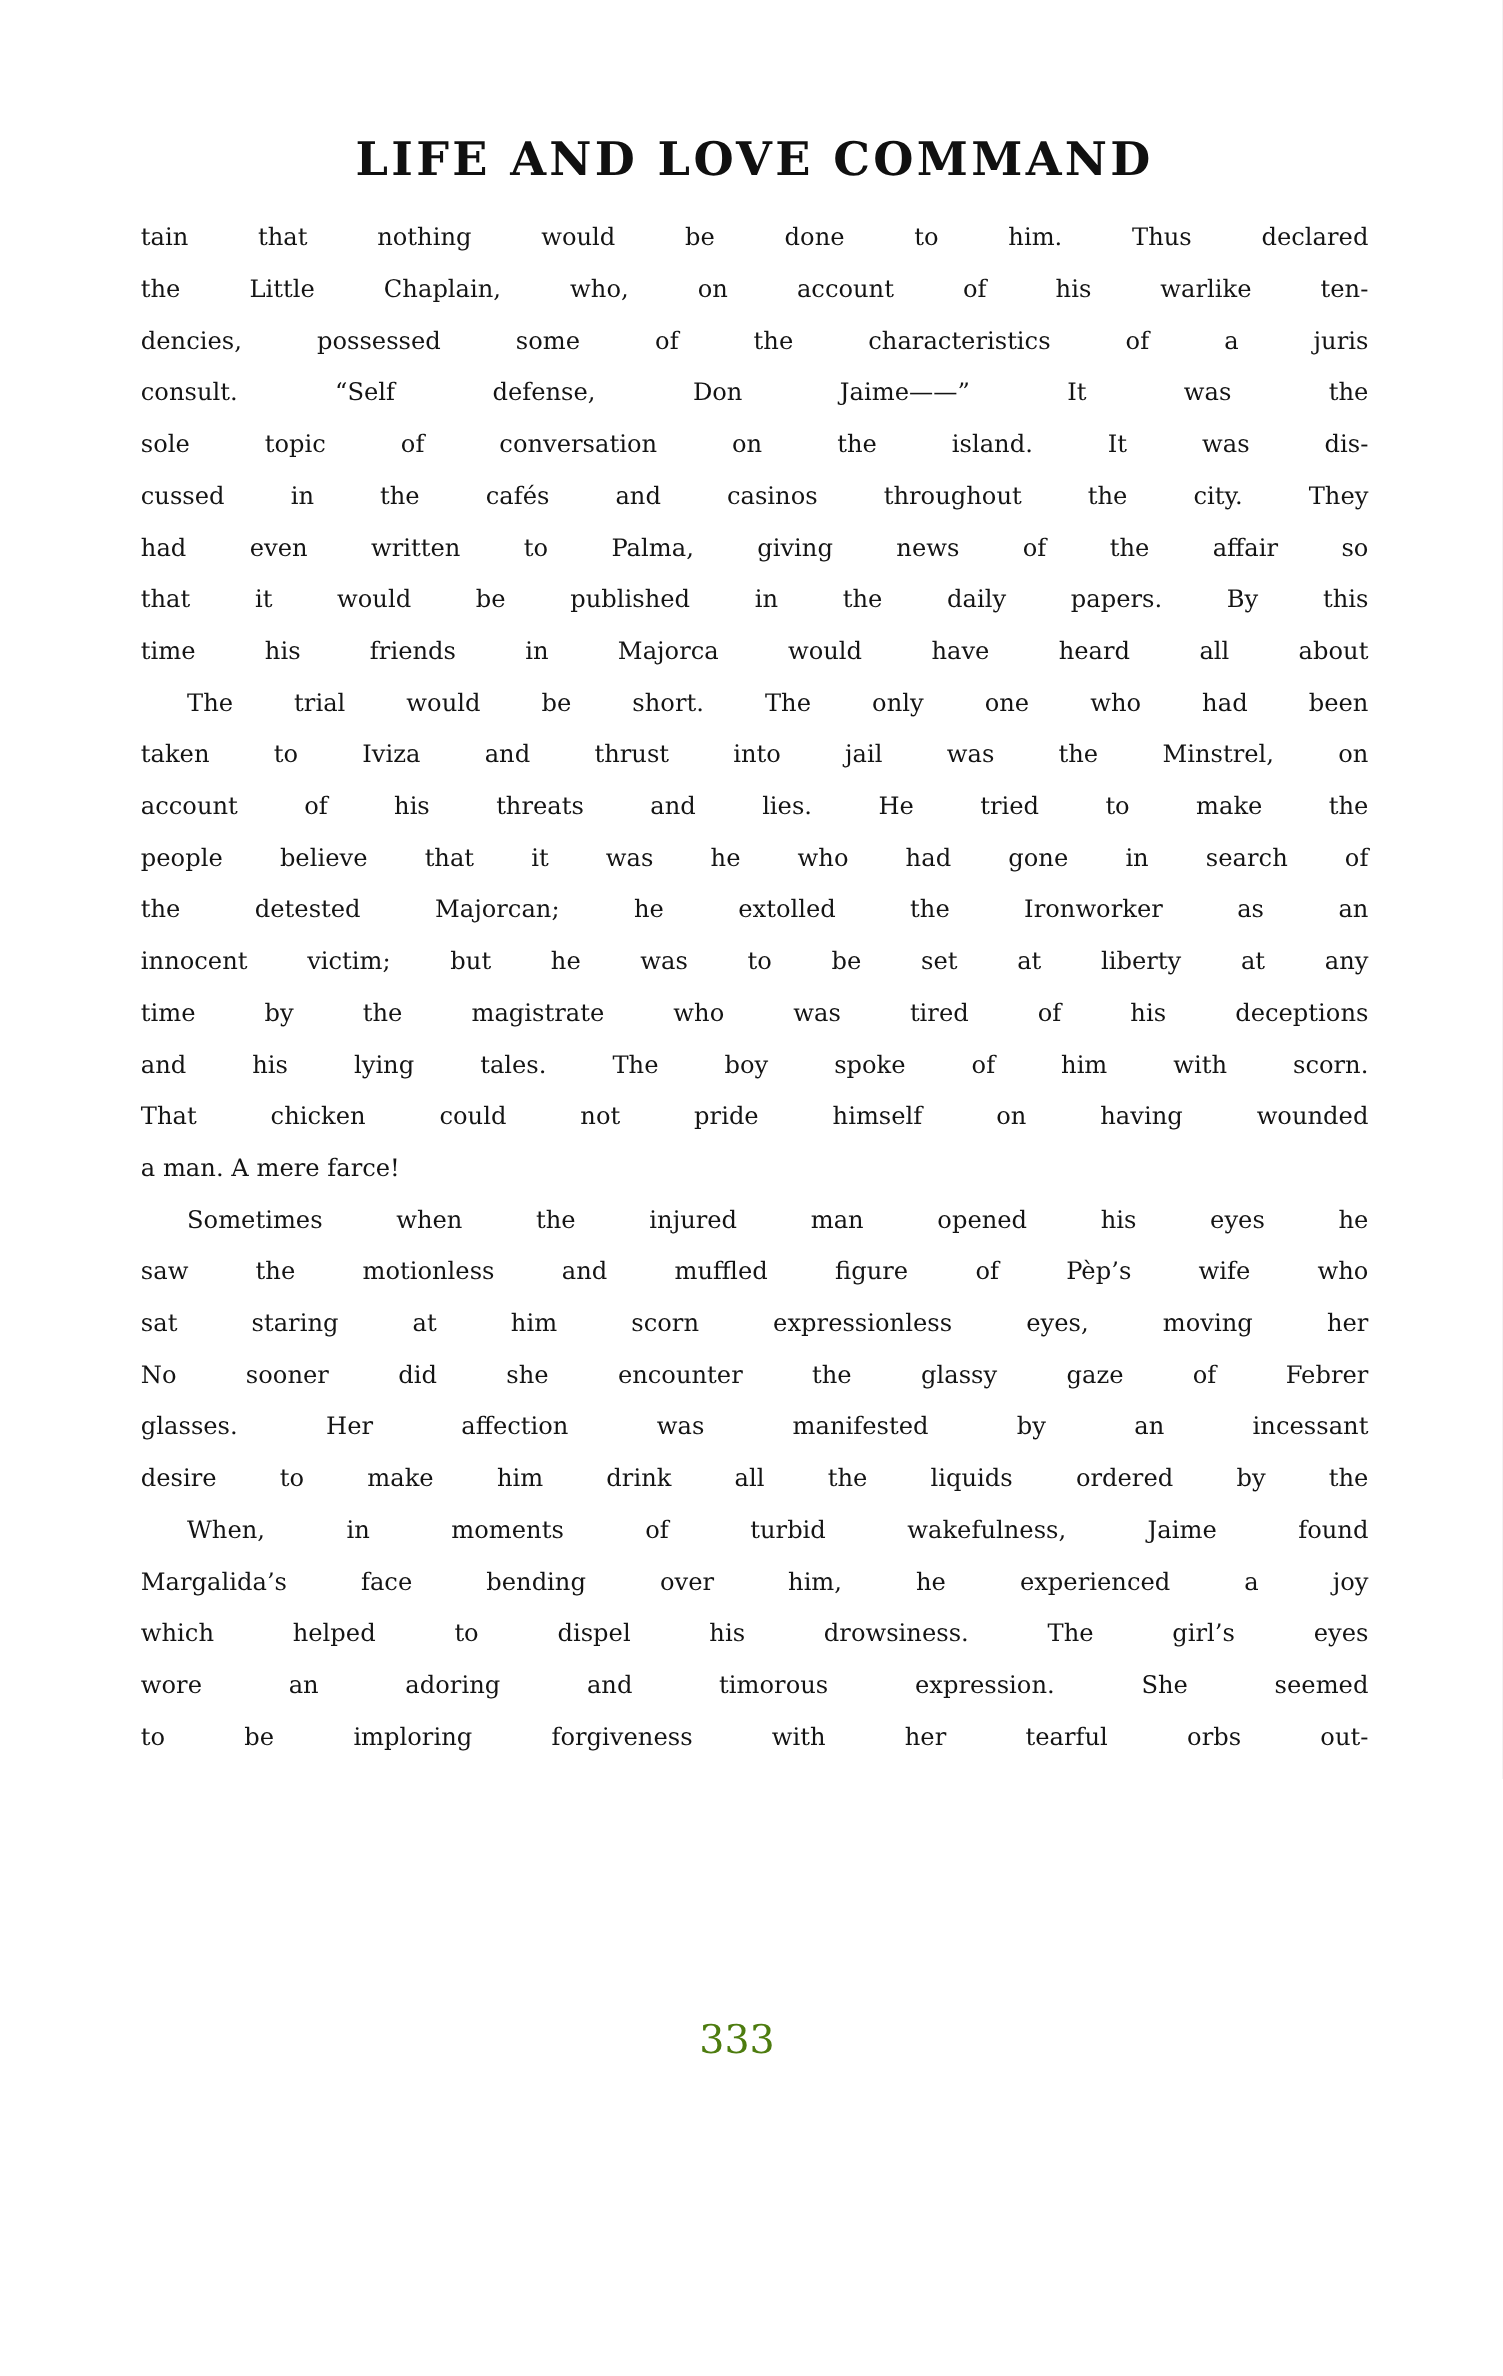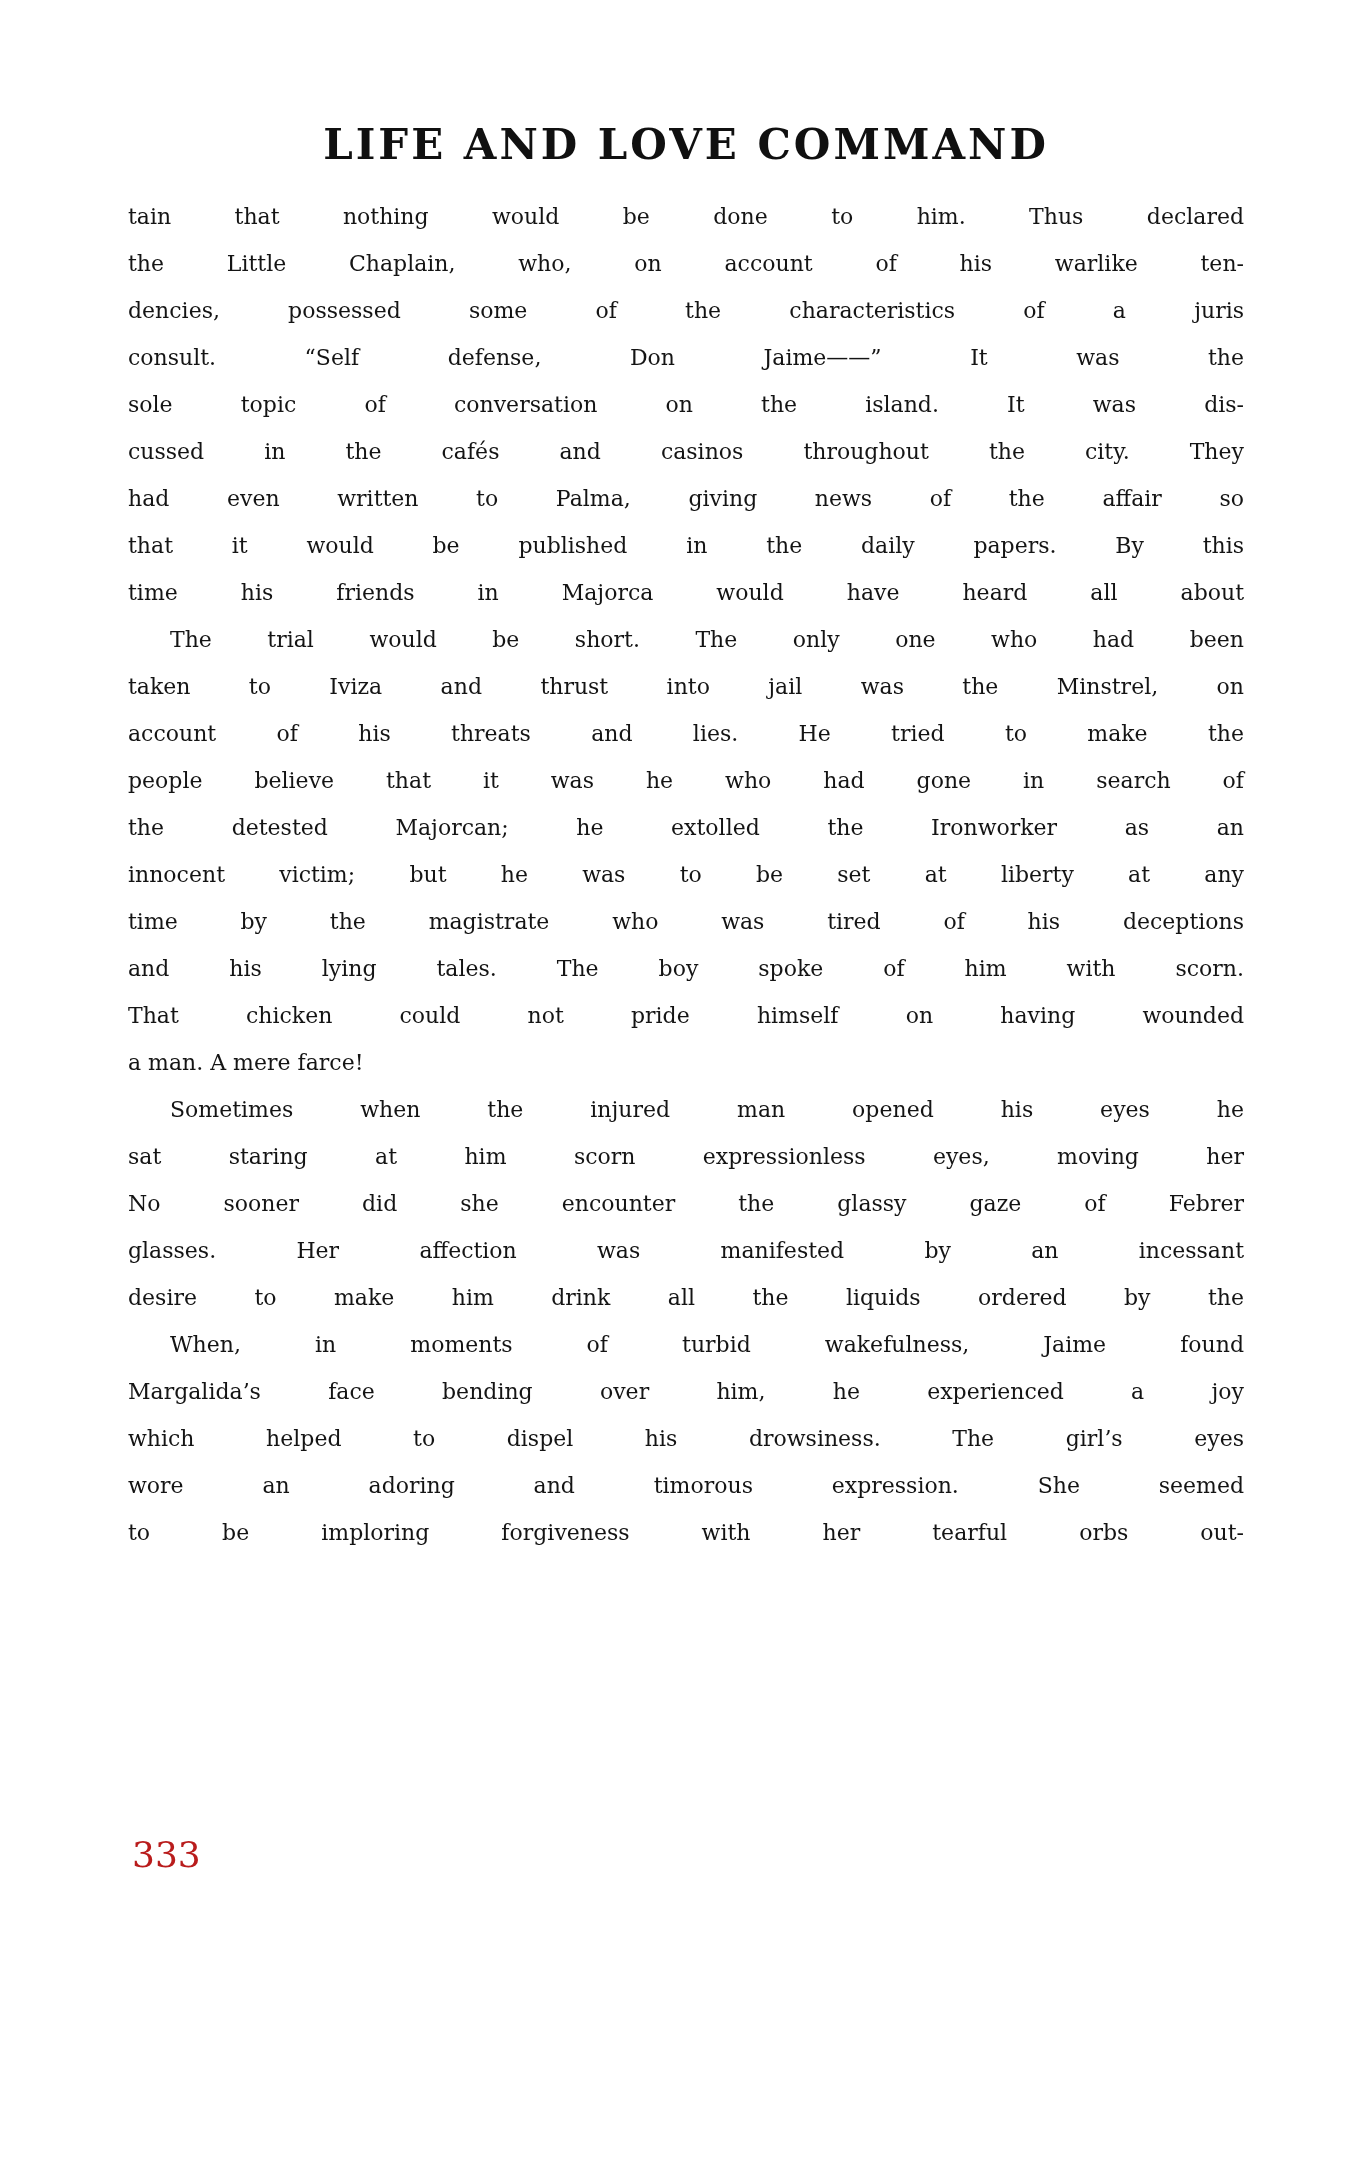--- a/index.html
+++ b/index.html
@@ -32,26 +32,26 @@
     font-size: 22px;
     line-height: 47px;
     text-align: justify;
     text-align-last: justify;
     white-space: normal;
   }
   .line.last { text-align-last: auto; }
   .line.indented { text-indent: 42px; }
   .page-number {
     position: absolute;
-    left: 132px;
+    left: 112px;
     top: 1834px;
     width: 1116px;
-    text-align: left;
+    text-align: center;
     font-size: 36px;
-    color: #b91c1c;
+    color: #4d7c0f;
   }
 </style>
 </head>
 <body>
 
 <div class="page">
   <div class="content">
     <h1 class="header">LIFE AND LOVE COMMAND</h1>
     <div>
         <div class="paragraph">
@@ -72,20 +72,21 @@
           <div class="line">people believe that it was he who had gone in search of</div>
           <div class="line">the detested Majorcan; he extolled the Ironworker as an</div>
           <div class="line">innocent victim; but he was to be set at liberty at any</div>
           <div class="line">time by the magistrate who was tired of his deceptions</div>
           <div class="line">and his lying tales. The boy spoke of him with scorn.</div>
           <div class="line">That chicken could not pride himself on having wounded</div>
           <div class="line last">a man. A mere farce!</div>
         </div>
         <div class="paragraph">
           <div class="line indented">Sometimes when the injured man opened his eyes he</div>
+          <div class="line">saw the motionless and muffled figure of Pèp’s wife who</div>
           <div class="line">sat staring at him scorn expressionless eyes, moving her</div>
           <div class="line">No sooner did she encounter the glassy gaze of Febrer</div>
           <div class="line">glasses. Her affection was manifested by an incessant</div>
           <div class="line">desire to make him drink all the liquids ordered by the</div>
         </div>
         <div class="paragraph">
           <div class="line indented">When, in moments of turbid wakefulness, Jaime found</div>
           <div class="line">Margalida’s face bending over him, he experienced a joy</div>
           <div class="line">which helped to dispel his drowsiness. The girl’s eyes</div>
           <div class="line">wore an adoring and timorous expression. She seemed</div>

